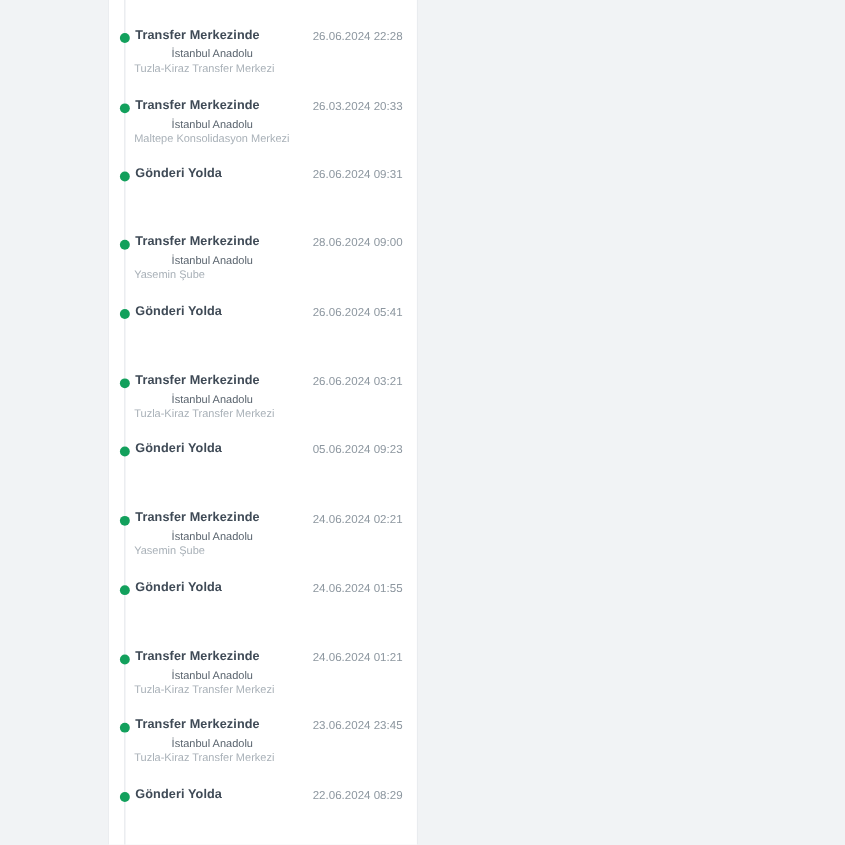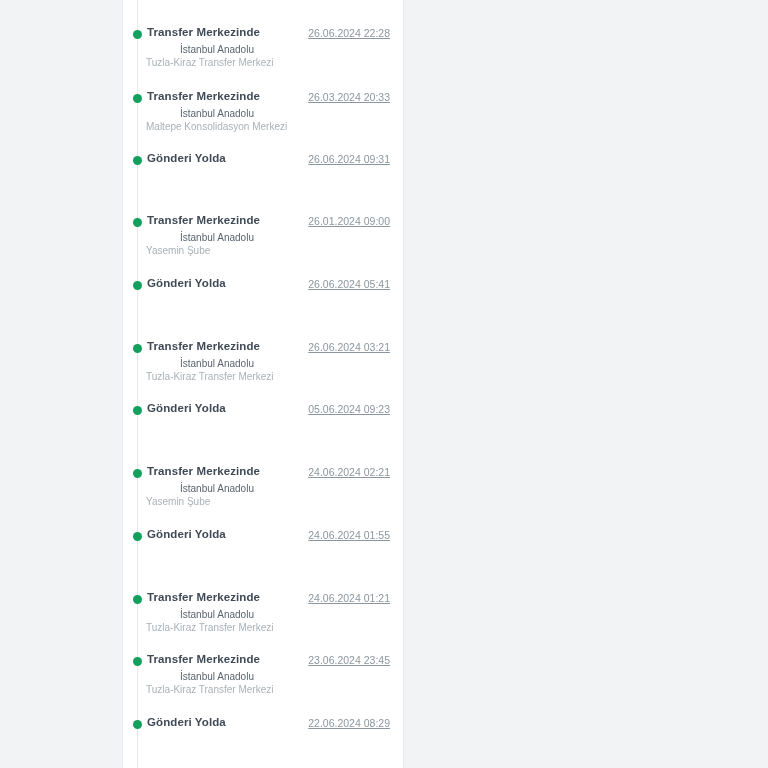--- a/index.html
+++ b/index.html
@@ -9,21 +9,20 @@
     height: 768px;
     background: #f1f3f5;
     font-family: "Liberation Sans", sans-serif;
     overflow: hidden;
   }
   #app {
     position: relative;
     width: 700px;
     height: 768px;
     background: #f1f3f5;
-    margin-left: 24px;
   }
   
   .panel {
     position: absolute;
     left: 98px;
     top: 0;
     width: 282px;
     height: 768px;
     background: #ffffff;
     border-left: 1px solid #e9ecef;
@@ -75,21 +74,20 @@
     letter-spacing: 0.1px;
     white-space: nowrap;
   }
   .date {
     position: absolute;
     right: 14px;
     top: 1px;
     font-size: 10.5px;
     color: #8c969f;
     white-space: nowrap;
-    text-decoration: underline;
   }
   .loc1 {
     position: absolute;
     left: 24px;
     top: 18px;
     font-size: 10px;
     color: #5a646e;
     white-space: nowrap;
     padding-left: 34px;
   }
@@ -131,21 +129,21 @@
         <div class="dot"></div>
         <div class="row">
           <div class="title">Gönderi Yolda</div>
           <div class="date">26.06.2024 09:31</div>
         </div>
       </div>
       <div class="event" style="top: 214px;">
         <div class="dot"></div>
         <div class="row">
           <div class="title">Transfer Merkezinde</div>
-          <div class="date">26.01.2024 09:00</div>
+          <div class="date">28.06.2024 09:00</div>
         </div>
         <div class="loc1">İstanbul Anadolu</div>
         <div class="loc2">Yasemin Şube</div>
       </div>
       <div class="event" style="top: 277px;">
         <div class="dot"></div>
         <div class="row">
           <div class="title">Gönderi Yolda</div>
           <div class="date">26.06.2024 05:41</div>
         </div>

